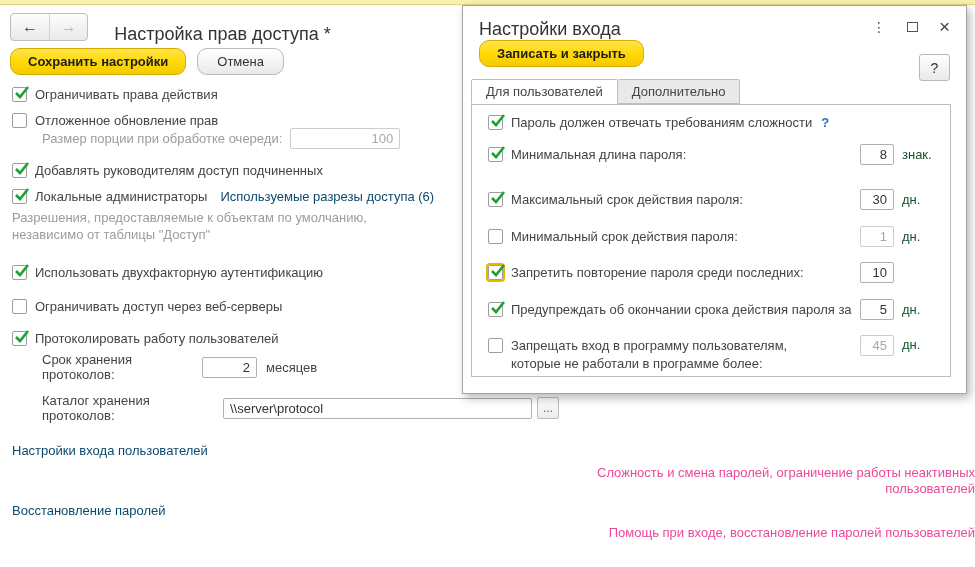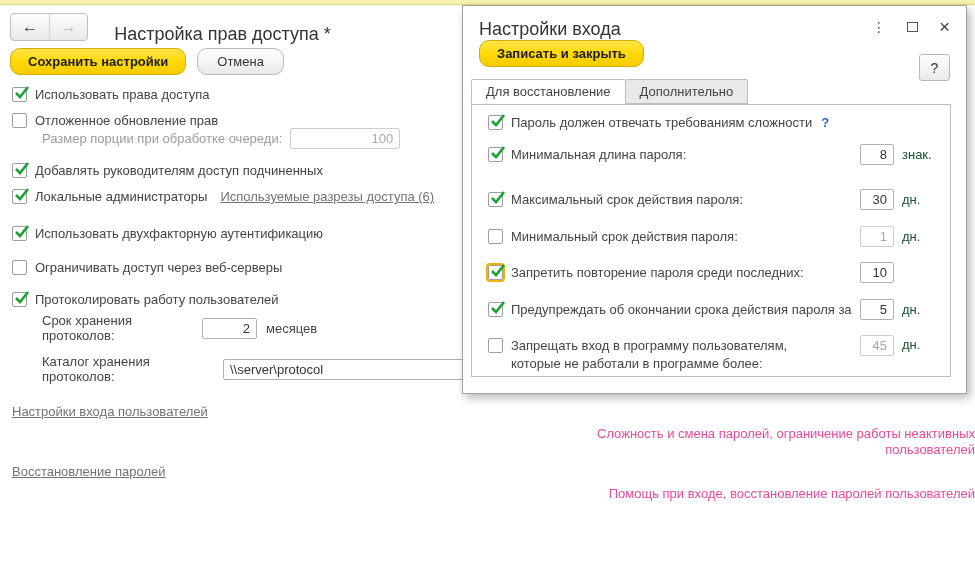--- a/index.html
+++ b/index.html
@@ -37,21 +37,21 @@
   .checkbox.on svg { display:block; }
   .checkbox.focus-ring { outline:2px solid #eab400; outline-offset:0px; }
   .chk-label { color:#444; cursor:default; }
   .sub-row { display:flex; align-items:center; margin-left:42px; }
   .sub-label { color:#9c9c9c; }
   .sub-label.dark { color:#444; }
   .tbox { height:21px; border:1px solid #b0b0b0; border-radius:2px; font-family:inherit;
           font-size:13px; color:#333; padding:0 6px; background:#fff; }
   .tbox.num { text-align:right; }
   .tbox.dis { color:#a8a8a8; border-color:#cdcdcd; }
-  .link { color:#737373; text-decoration:underline; cursor:pointer; }
+  .link { color:#0c4a6e; cursor:pointer; }
   .note { margin:6px 0 0 12px; color:#9c9c9c; line-height:16.5px; white-space:pre-line; }
   .browse-btn { width:22px; height:22px; margin-left:5px; background:linear-gradient(#fdfdfd,#ececec);
                 border:1px solid #bdbdbd; border-radius:2px; color:#666; font-size:12px;
                 display:inline-flex; align-items:center; justify-content:center; cursor:pointer; }
   .desc { margin:7px 0 0 12px; color:#ec4899; line-height:16px; white-space:pre-line;text-align:right; }
   .link-row { margin-left:12px; }
 
   
   .dialog { position:absolute; left:462px; top:5px; width:505px; height:389px; background:#fff;
             border:1px solid #a3a3a3; box-shadow:3px 4px 9px rgba(0,0,0,.28); z-index:5; }
@@ -103,21 +103,21 @@
     <div class="btn btn-yellow">Сохранить настройки</div>
     <div class="btn btn-gray">Отмена</div>
   </div>
 
   <div class="chk-row" style="margin-top:12px">
     <span class="checkbox on">
         <svg width="17" height="17" viewBox="0 0 17 17">
           <path d="M3 9 L7 13 L15 3" stroke="#1da134" stroke-width="2.6" fill="none"></path>
         </svg>
       </span>
-    <span class="chk-label">Использовать права доступа</span>
+    <span class="chk-label">Ограничивать права действия</span>
   </div>
 
   <div class="chk-row" style="margin-top:11px">
     <span class="checkbox"></span>
     <span class="chk-label">Отложенное обновление прав</span>
   </div>
 
   <div class="sub-row">
     <span class="sub-label" style="margin-right:8px">Размер порции при обработке очереди:</span>
     <input class="tbox num dis" style="width: 110px;" value="100">
@@ -135,20 +135,22 @@
   <div class="chk-row" style="margin-top:11px">
     <span class="checkbox on">
         <svg width="17" height="17" viewBox="0 0 17 17">
           <path d="M3 9 L7 13 L15 3" stroke="#1da134" stroke-width="2.6" fill="none"></path>
         </svg>
       </span>
     <span class="chk-label">Локальные администраторы</span>
     <span class="link" style="margin-left:5px">Используемые разрезы доступа (6)</span>
   </div>
 
+  <div class="note" style="width:430px">Разрешения, предоставляемые к объектам по умолчанию,
+независимо от таблицы "Доступ"</div>
 
   <div class="chk-row" style="margin-top:22px">
     <span class="checkbox on">
         <svg width="17" height="17" viewBox="0 0 17 17">
           <path d="M3 9 L7 13 L15 3" stroke="#1da134" stroke-width="2.6" fill="none"></path>
         </svg>
       </span>
     <span class="chk-label">Использовать двухфакторную аутентификацию</span>
   </div>
 
@@ -197,21 +199,21 @@
     <span class="dlg-icon icon-max"></span>
     <span class="dlg-icon icon-close">×</span>
   </div>
 
   <div class="dlg-cmd">
     <div class="btn btn-yellow" style="display:inline-flex">Записать и закрыть</div>
   </div>
   <div class="help-btn">?</div>
 
   <div class="tabs">
-    <div class="tab active">Для восстановление</div>
+    <div class="tab active">Для пользователей</div>
     <div class="tab inactive">Дополнительно</div>
   </div>
 
   <div class="groupbox">
 
     <div class="drow">
       <span class="checkbox on">
           <svg width="17" height="17" viewBox="0 0 17 17">
             <path d="M3 9 L7 13 L15 3" stroke="#1da134" stroke-width="2.6" fill="none"></path>
           </svg>

